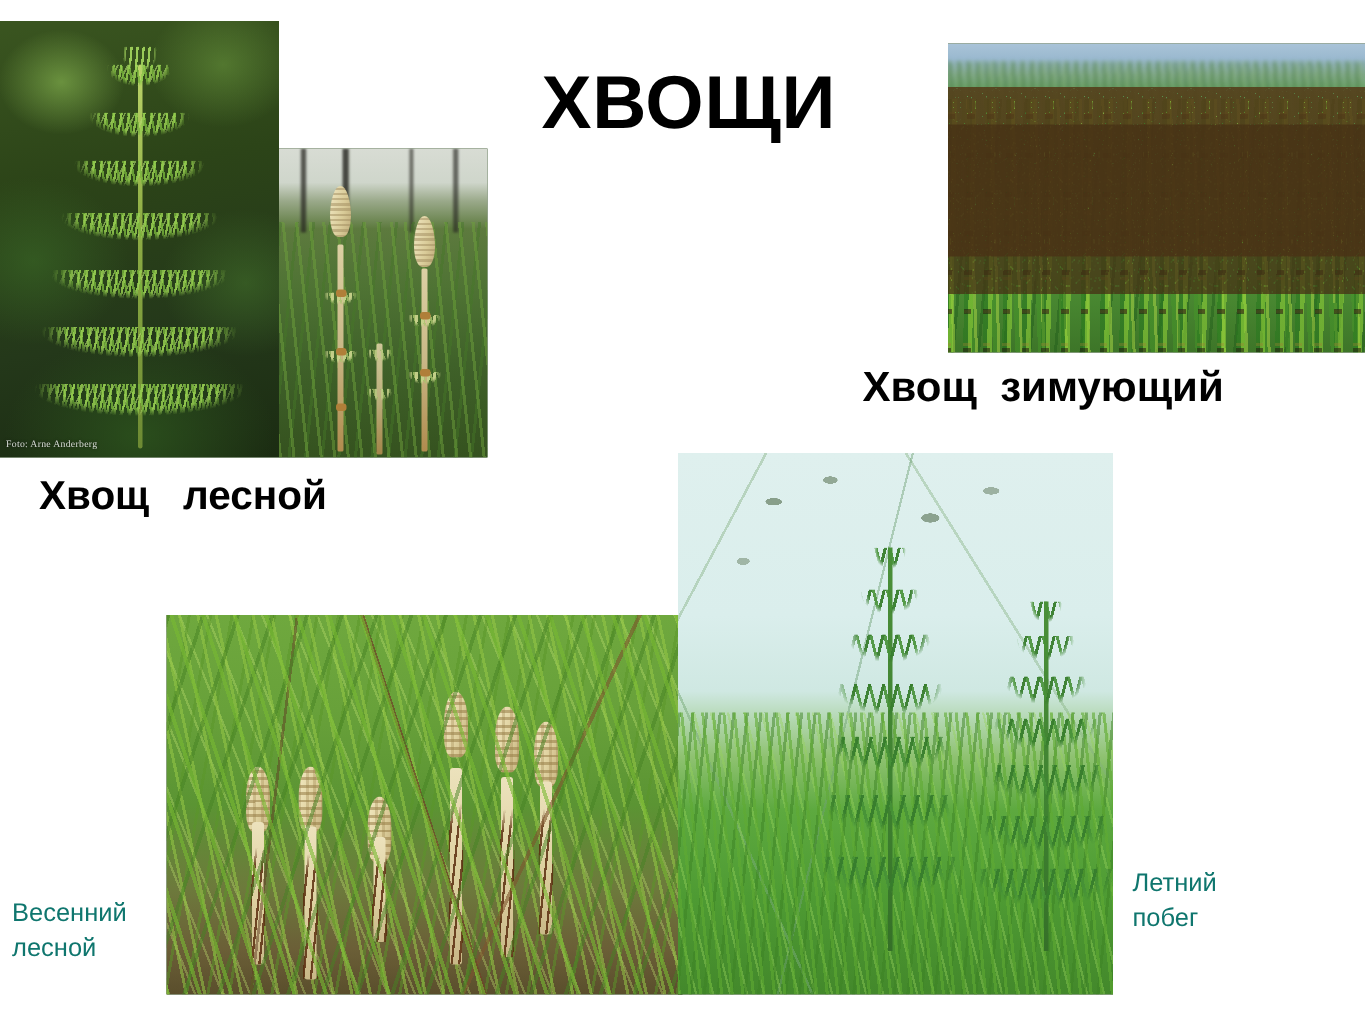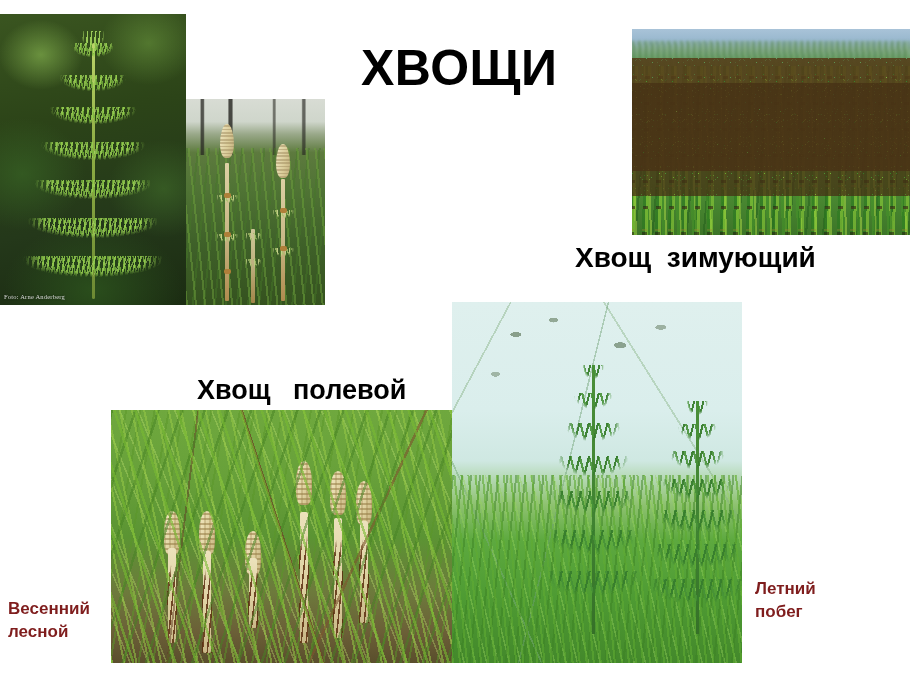--- a/index.html
+++ b/index.html
@@ -39,22 +39,22 @@
     letter-spacing: 0.5px;
   }
   .caption {
     position: absolute;
     font-weight: bold;
     color: #000000;
     white-space: pre;
   }
   .small-label {
     position: absolute;
-    font-weight: bold;
-    color: #7f1d1d;
+    font-weight: normal;
+    color: #0f766e;
     line-height: 1.35;
     white-space: pre-line;
   }
 
   
   #photo-forest {
     left: 0px; top: 14px; width: 186px; height: 291px;
   }
   #photo-forest .bg {
     background:
@@ -443,22 +443,22 @@
       <div class="sp-whorl s3"></div>
       <div class="sp-whorl s2"></div>
       <div class="sp-whorl s1"></div>
     </div>
   </div>
 
   <div class="slide-title" style="left:361px; top:40px; font-size:50px; line-height:56px;">ХВОЩИ</div>
 
   <div class="caption" style="left:575px; top:241px; font-size:28px; line-height:34px;">Хвощ  зимующий</div>
 
-
-  <div class="caption" style="left:197px; top:374px; font-size:27px; line-height:33px;">Хвощ   полевой</div>
+  <div class="caption" style="left:26px; top:314px; font-size:27px; line-height:33px;">Хвощ   лесной</div>
+
 
   <div class="small-label" style="left:8px; top:598px; font-size:17px;">Весенний
 лесной</div>
 
   <div class="small-label" style="left:755px; top:578px; font-size:17px;">Летний
 побег</div>
 
 </div>
 
 </body></html>

